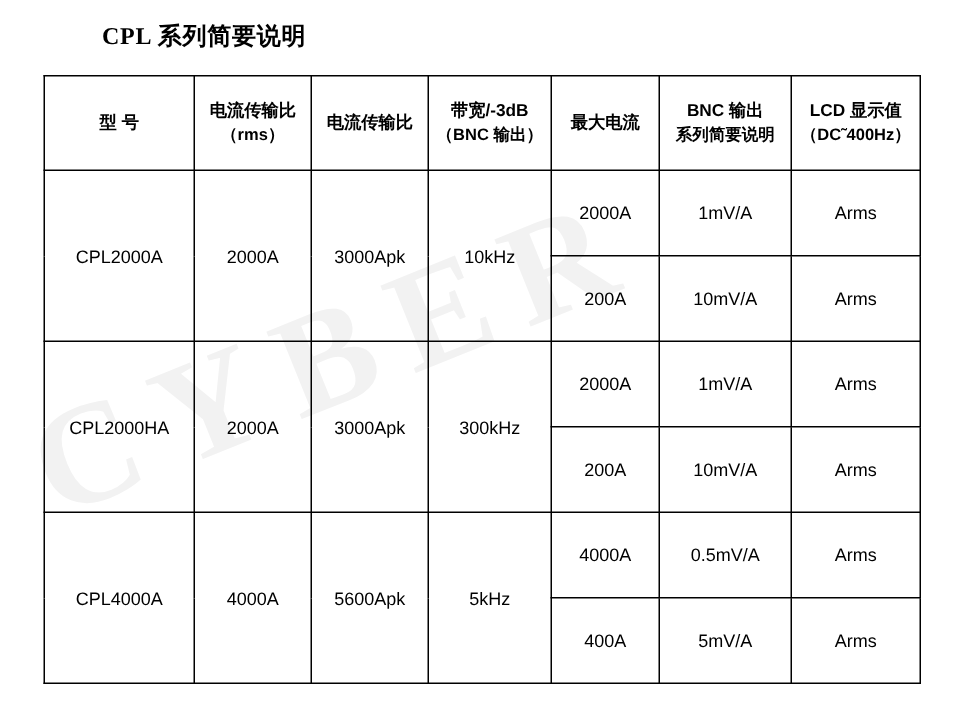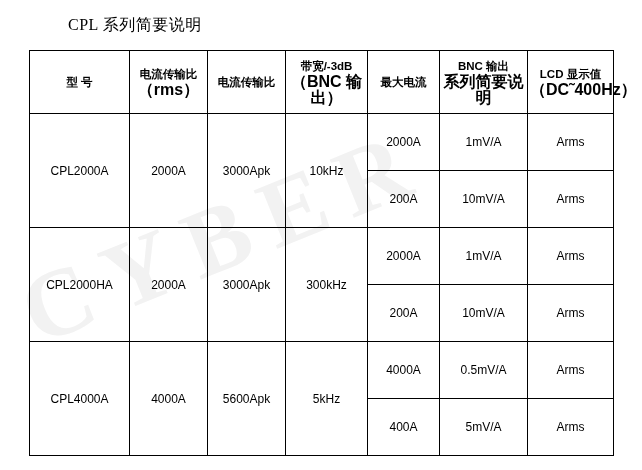--- a/index.html
+++ b/index.html
@@ -44,21 +44,21 @@
     position: relative;
     z-index: 1;
     padding: 0;
   }
 
   .doc-title {
     margin: 0;
     padding: 14px 0 0 68px;
     font-family: "Liberation Serif", serif;
     font-size: 16px;
-    font-weight: normal;
+    font-weight: bold;
     letter-spacing: 0.5px;
     line-height: 22px;
   }
 
   .table-wrap {
     margin: 14px 0 0 29px;
     width: 584px;
   }
 
   table.spec {
@@ -83,21 +83,21 @@
     height: 58px;
     font-weight: bold;
     line-height: 16px;
     font-size: 11.5px;
   }
   thead th .hl {
     display: block;
   }
   thead th .sub {
     display: block;
-    font-size: 16px;
+    font-size: 11px;
   }
 
   table.spec tbody td {
     height: 52px;
     font-size: 12px;
   }
   td.model, td.maxcur, td.peak, td.bw {
     font-size: 11.5px;
   }
 

